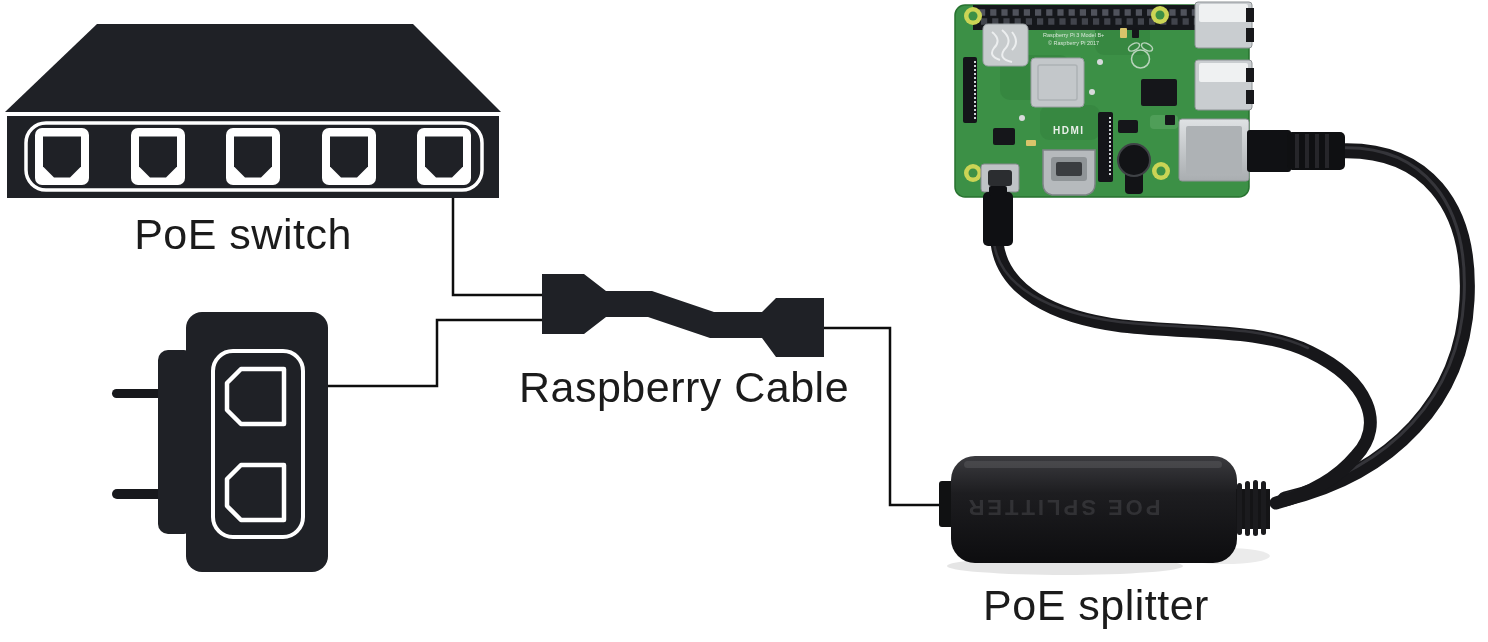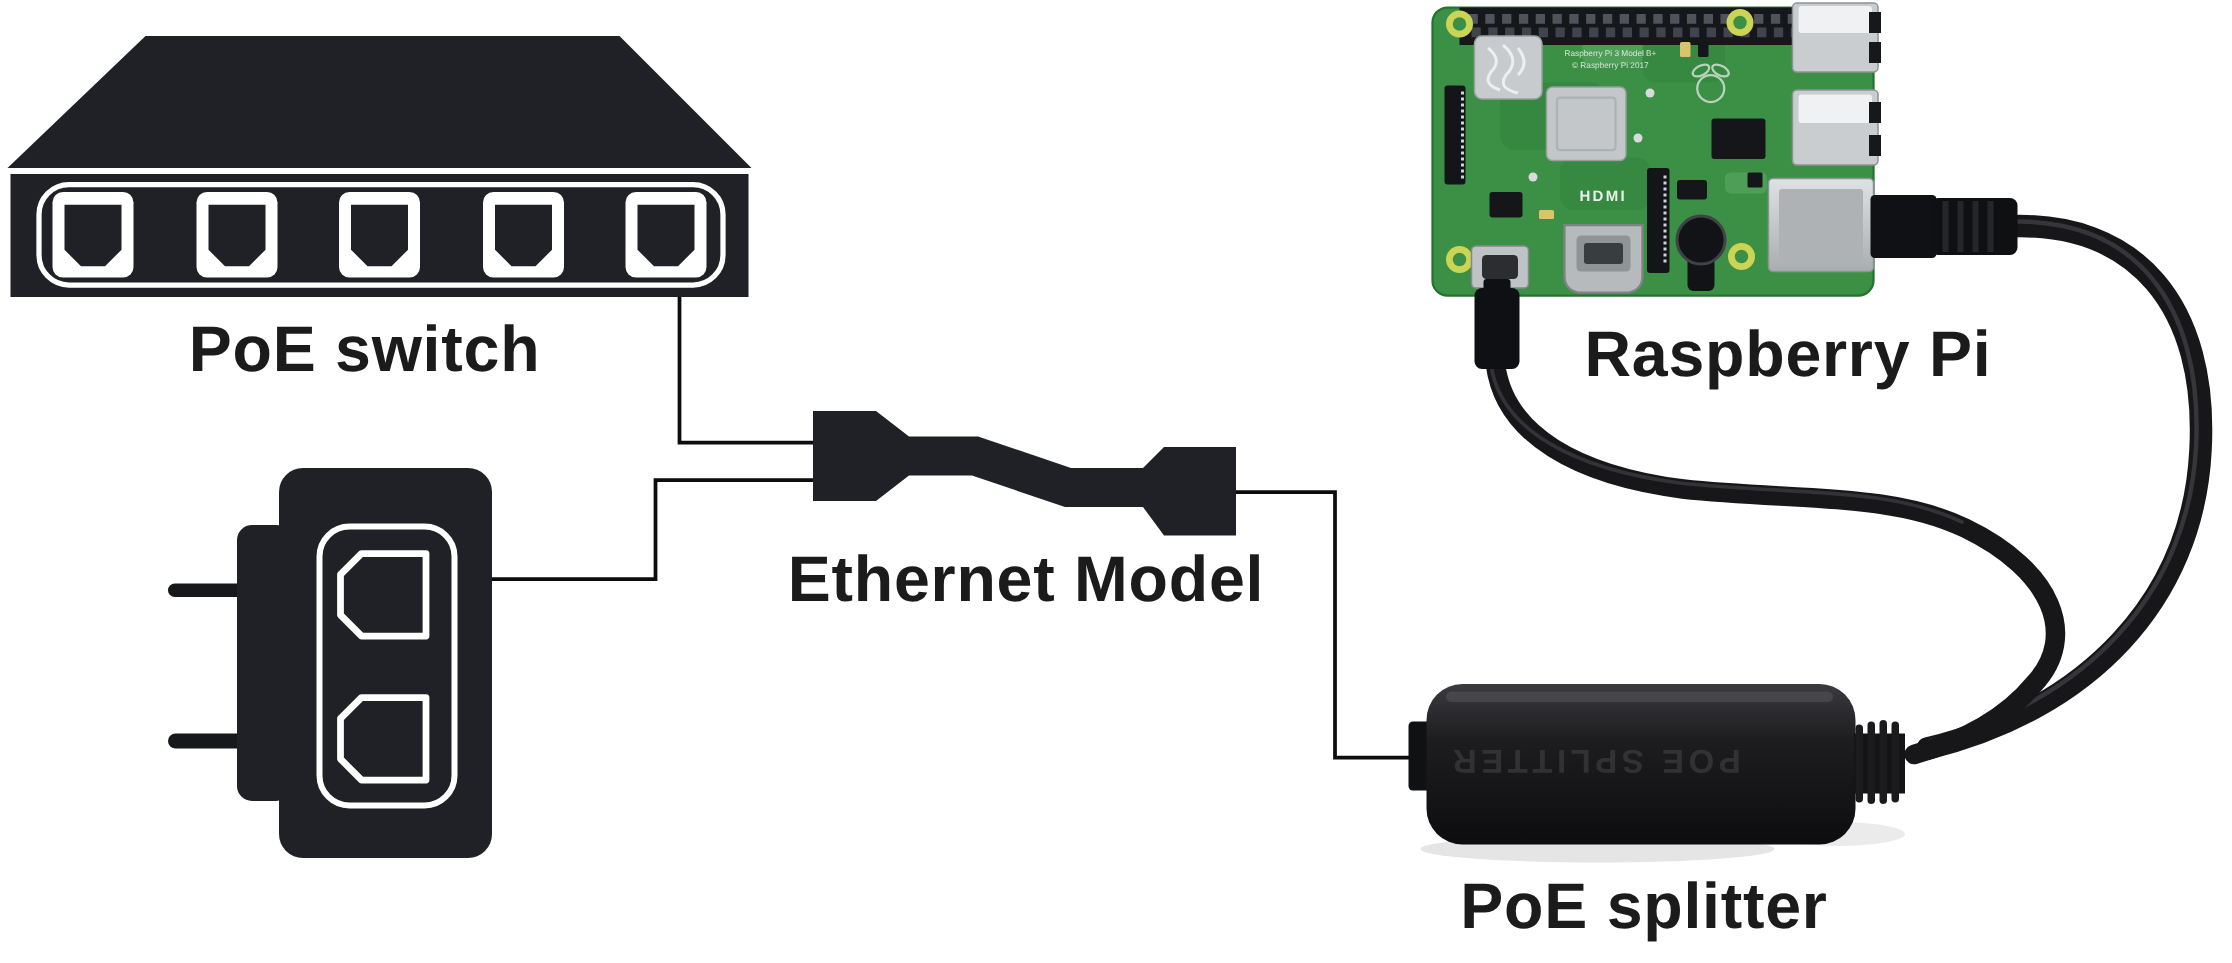--- a/index.html
+++ b/index.html
@@ -7,21 +7,21 @@
     position:relative;
     width:1488px;height:642px;
     background:#ffffff;
     overflow:hidden;
     font-family:"Liberation Sans", sans-serif;
   }
   .stage svg{position:absolute;left:0;top:0;}
   .dev-label{
     position:absolute;
     transform:translate(-50%,-50%);
-    font-weight:700;
+    font-weight:400;
     font-size:43px;
     letter-spacing:.5px;
     color:#1b1b1b;
     white-space:nowrap;
     line-height:1;
   }
 </style>
 </head>
 <body>
 
@@ -209,17 +209,16 @@
     <rect x="1247" y="130" width="44" height="42" rx="3" fill="#101114"></rect>
     <rect x="1287" y="132" width="58" height="38" rx="5" fill="#0f1012"></rect>
     <line x1="1297" y1="134" x2="1297" y2="168" stroke="#26262a" stroke-width="4"></line>
     <line x1="1307" y1="134" x2="1307" y2="168" stroke="#26262a" stroke-width="4"></line>
     <line x1="1317" y1="134" x2="1317" y2="168" stroke="#26262a" stroke-width="4"></line>
     <line x1="1327" y1="134" x2="1327" y2="168" stroke="#26262a" stroke-width="4"></line>
   </g>
 </svg>
 
   <div class="dev-label" style="left:243px; top:234px">PoE switch</div>
-  <div class="dev-label" style="left:684px; top:387px">Ethernet Model</div>
-  <div class="dev-label" style="left:1192px; top:237px">Raspberry Pi</div>
+  <div class="dev-label" style="left:684px; top:387px">Raspberry Cable</div>
   <div class="dev-label" style="left:1096px; top:605px">PoE splitter</div>
 
 </div>
 
 </body></html>

